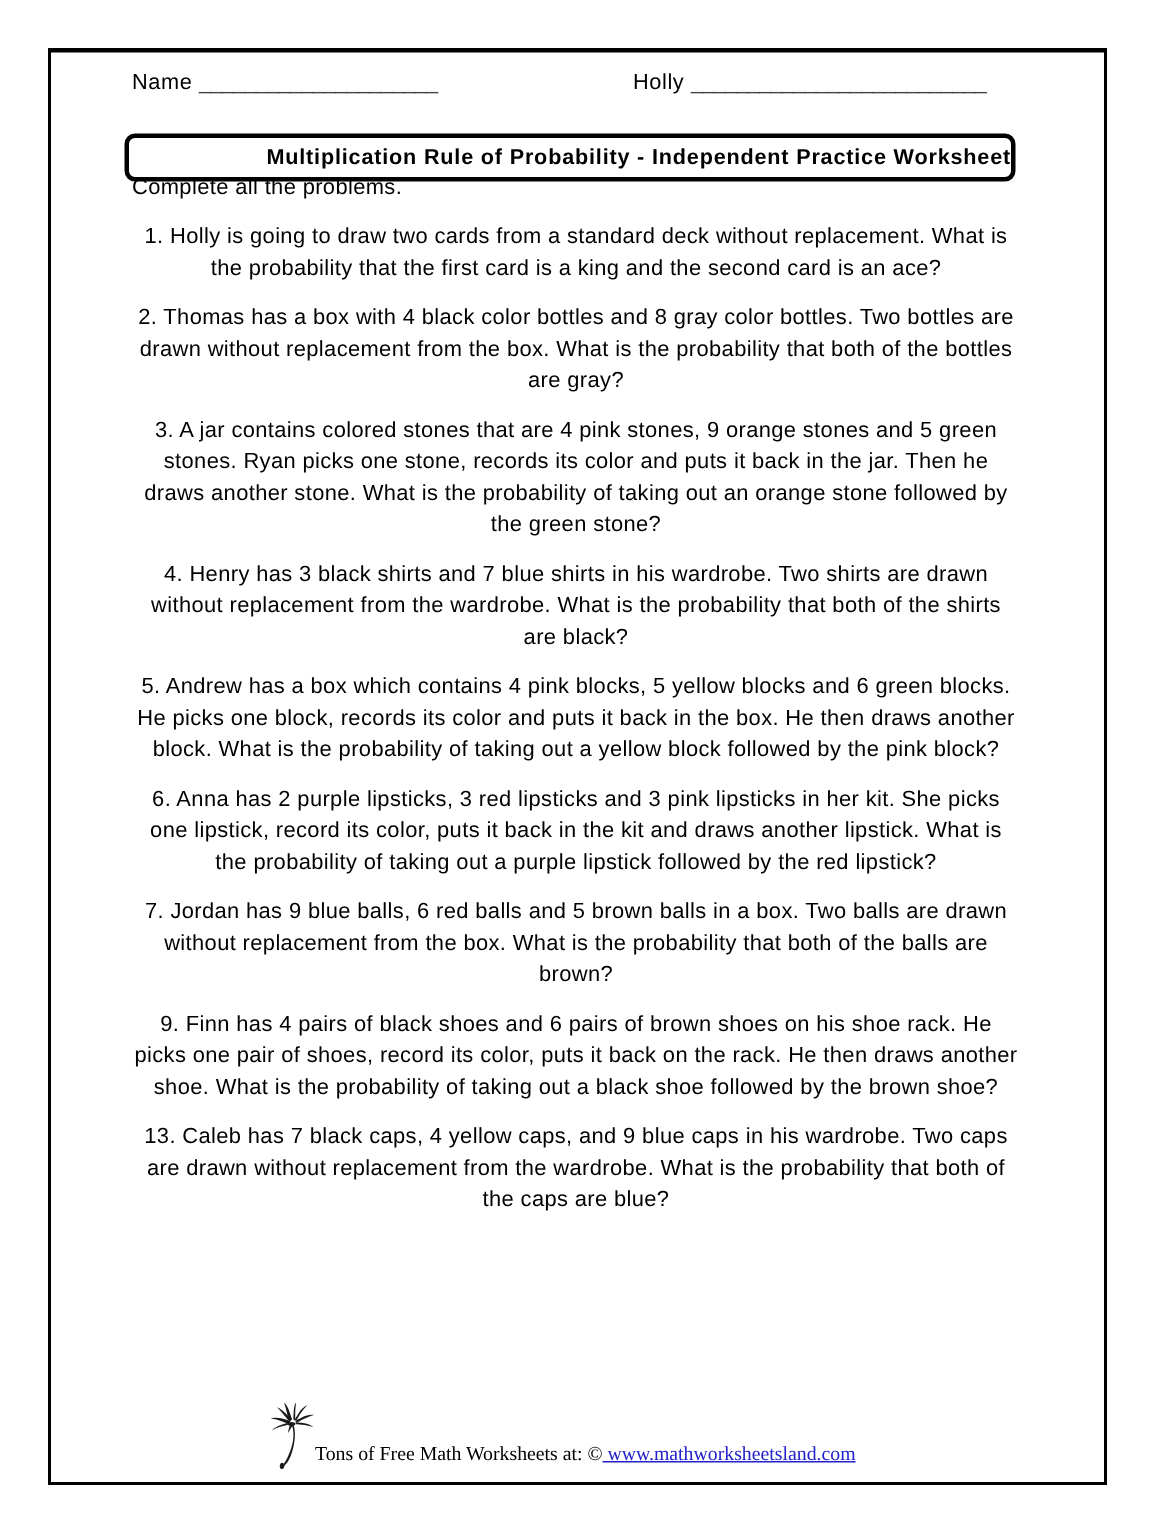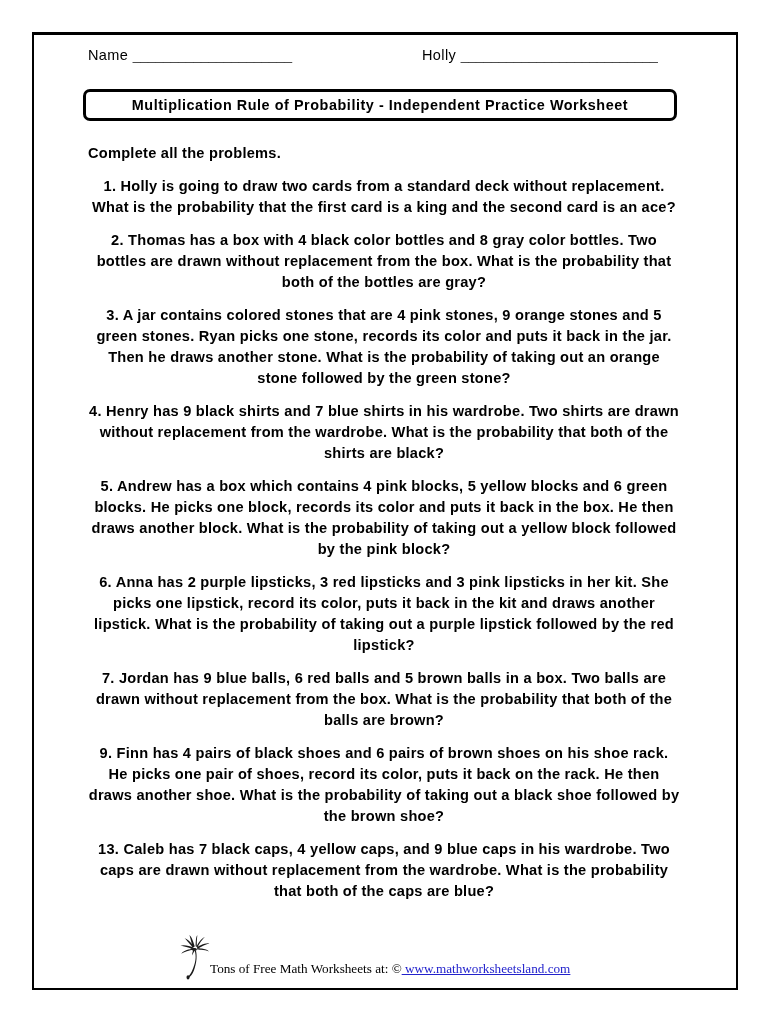--- a/index.html
+++ b/index.html
@@ -55,38 +55,37 @@
     position: absolute;
     left: 49px;
     top: 54px;
     width: 594px;
     height: 32px;
     border: 3px solid #000000;
     border-radius: 7px;
     box-sizing: border-box;
     display: flex;
     align-items: center;
-    justify-content: center;
+    justify-content: flex-end;
     background: #fff;
   }
   .title-text {
     font-size: 14.4px;
     font-weight: bold;
     letter-spacing: 0.55px;
     white-space: nowrap;
     line-height: 1;
   }
 
   
   .body-area {
     position: absolute;
     left: 54px;
-    top: 108px;
+    top: 80px;
     width: 592px;
-    font-weight: bold;
   }
   .instruction {
     font-size: 14.6px;
     letter-spacing: 0.25px;
     line-height: 21px;
     margin: 0 0 12px 0;
   }
   .problem {
     font-size: 14.6px;
     letter-spacing: 0.25px;
@@ -135,21 +134,21 @@
 
   <div class="title-box">
     <div class="title-text">Multiplication Rule of Probability - Independent Practice Worksheet</div>
   </div>
 
   <div class="body-area">
     <p class="instruction">Complete all the problems.</p>
     <p class="problem">1. Holly is going to draw two cards from a standard deck without replacement. What is the probability that the first card is a king and the second card is an ace?</p>
     <p class="problem">2. Thomas has a box with 4 black color bottles and 8 gray color bottles. Two bottles are drawn without replacement from the box. What is the probability that both of the bottles are gray?</p>
     <p class="problem">3. A jar contains colored stones that are 4 pink stones, 9 orange stones and 5 green stones. Ryan picks one stone, records its color and puts it back in the jar. Then he draws another stone. What is the probability of taking out an orange stone followed by the green stone?</p>
-    <p class="problem">4. Henry has 9 black shirts and 7 blue shirts in his wardrobe. Two shirts are drawn without replacement from the wardrobe. What is the probability that both of the shirts are black?</p>
+    <p class="problem">4. Henry has 3 black shirts and 7 blue shirts in his wardrobe. Two shirts are drawn without replacement from the wardrobe. What is the probability that both of the shirts are black?</p>
     <p class="problem">5. Andrew has a box which contains 4 pink blocks, 5 yellow blocks and 6 green blocks. He picks one block, records its color and puts it back in the box. He then draws another block. What is the probability of taking out a yellow block followed by the pink block?</p>
     <p class="problem">6. Anna has 2 purple lipsticks, 3 red lipsticks and 3 pink lipsticks in her kit. She picks one lipstick, record its color, puts it back in the kit and draws another lipstick. What is the probability of taking out a purple lipstick followed by the red lipstick?</p>
     <p class="problem">7. Jordan has 9 blue balls, 6 red balls and 5 brown balls in a box. Two balls are drawn without replacement from the box. What is the probability that both of the balls are brown?</p>
     <p class="problem">9. Finn has 4 pairs of black shoes and 6 pairs of brown shoes on his shoe rack. He picks one pair of shoes, record its color, puts it back on the rack. He then draws another shoe. What is the probability of taking out a black shoe followed by the brown shoe?</p>
     <p class="problem">13. Caleb has 7 black caps, 4 yellow caps, and 9 blue caps in his wardrobe. Two caps are drawn without replacement from the wardrobe. What is the probability that both of the caps are blue?</p>
   </div>
 
   <div class="footer">
     <svg class="palm" viewBox="0 0 34 46">
       <g fill="#1a1a1a">

